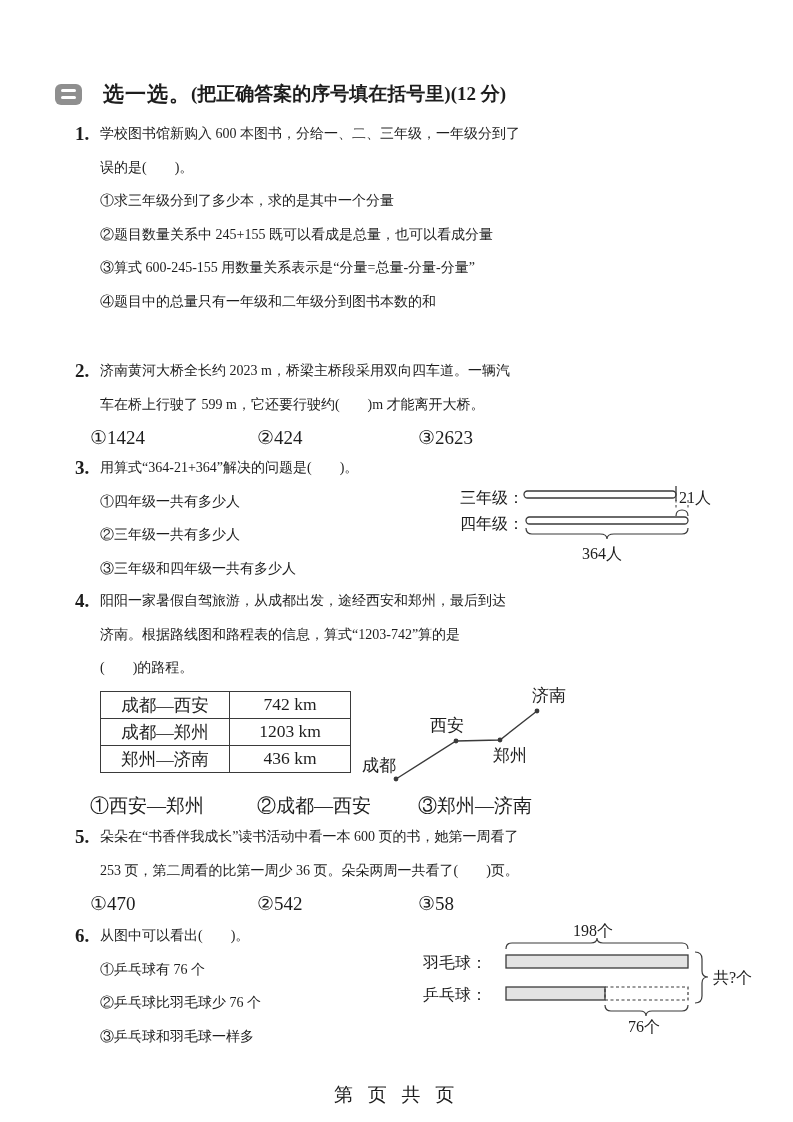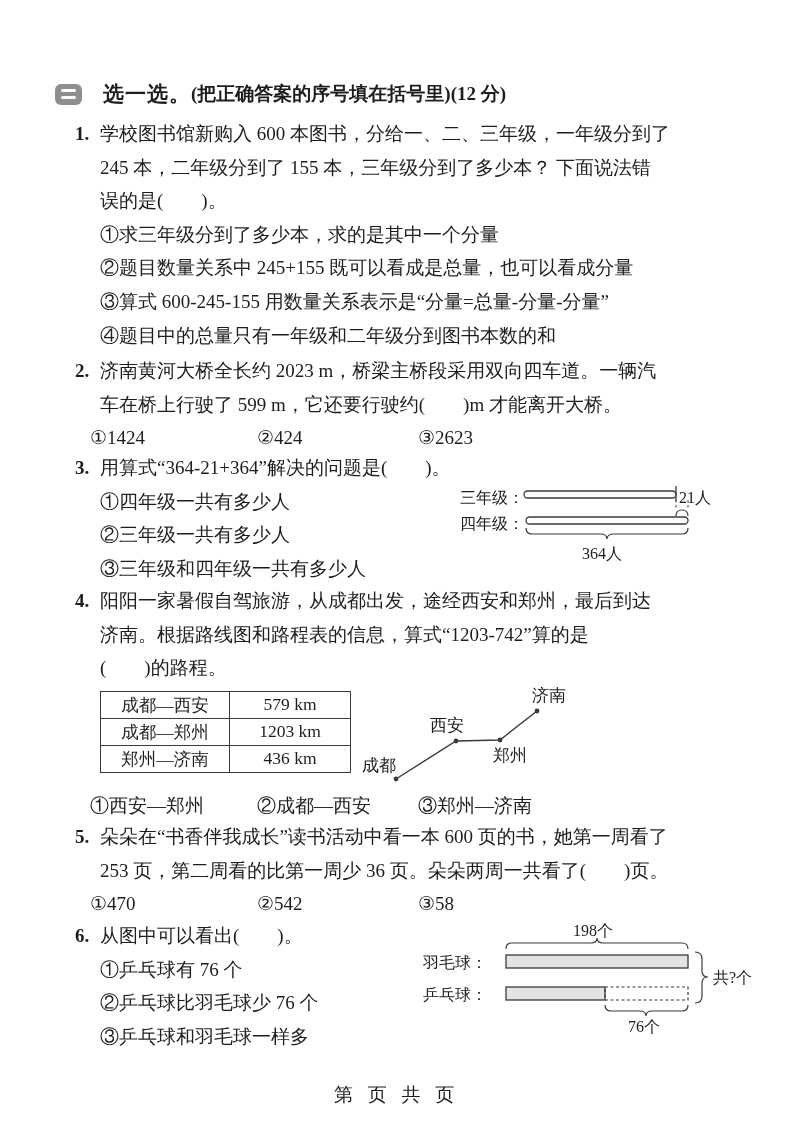--- a/index.html
+++ b/index.html
@@ -15,21 +15,21 @@
   .badge{position:relative;width:27px;height:21px;background:#8f8f8f;border-radius:6px;
          display:flex;flex-direction:column;justify-content:center;align-items:center;gap:4px;flex:0 0 auto;}
   .badge i{display:block;width:15px;height:3.4px;background:#ffffff;border-radius:2px;}
   .section-title{font-size:21px;font-weight:bold;margin-left:21px;letter-spacing:1px;}
   .section-sub{font-size:19px;font-weight:bold;white-space:pre;}
 
   
   .q{position:absolute;left:55px;width:690px;}
   .qnum{position:absolute;left:20px;top:0;font-weight:bold;font-size:19px;line-height:33.6px;}
   .qbody{margin-left:45px;}
-  .line{font-size:19px;line-height:33.6px;white-space:pre;}
+  .line{font-size:14px;line-height:33.6px;white-space:pre;}
   .optrow{position:relative;height:33.6px;}
   .optrow span{position:absolute;top:0;font-size:19px;line-height:33.6px;white-space:pre;}
   .opt-a{left:-10px;} .opt-b{left:157px;} .opt-c{left:318px;}
 
   
   .figure-row{position:relative;height:90px;}
   .dist-table{position:absolute;left:0;top:6px;border-collapse:collapse;}
   .dist-table td{border:1.6px solid #3a3a3a;font-size:17.5px;text-align:center;
                  height:24px;padding:1px 8px;white-space:pre;}
   .td-route{width:112px;} .td-dist{width:104px;}
@@ -55,21 +55,20 @@
       <span class="sr">二</span>
     </span>
     <span class="section-title">选一选。</span>
     <span class="section-sub">(把正确答案的序号填在括号里)(12 分)</span>
   </div>
 
   <div class="q" style="top:117px">
     <span class="qnum">1.</span>
     <div class="qbody">
       <div class="line">学校图书馆新购入 600 本图书，分给一、二、三年级，一年级分到了</div>
-      <div class="line">245 本，二年级分到了 155 本，三年级分到了多少本？ 下面说法错</div>
       <div class="line">误的是(        )。</div>
       <div class="line">①求三年级分到了多少本，求的是其中一个分量</div>
       <div class="line">②题目数量关系中 245+155 既可以看成是总量，也可以看成分量</div>
       <div class="line">③算式 600-245-155 用数量关系表示是“分量=总量-分量-分量”</div>
       <div class="line">④题目中的总量只有一年级和二年级分到图书本数的和</div>
     </div>
   </div>
 
   <div class="q" style="top:354px">
     <span class="qnum">2.</span>
@@ -112,21 +111,21 @@
     <span class="qnum">4.</span>
     <div class="qbody">
       <div class="line">阳阳一家暑假自驾旅游，从成都出发，途经西安和郑州，最后到达</div>
       <div class="line">济南。根据路线图和路程表的信息，算式“1203-742”算的是</div>
       <div class="line">(        )的路程。</div>
       <div class="figure-row">
         <table class="dist-table">
           <tbody>
             <tr>
               <td class="td-route">成都—西安</td>
-              <td class="td-dist">579 km</td>
+              <td class="td-dist">742 km</td>
             </tr>
             <tr>
               <td class="td-route">成都—郑州</td>
               <td class="td-dist">1203 km</td>
             </tr>
             <tr>
               <td class="td-route">郑州—济南</td>
               <td class="td-dist">436 km</td>
             </tr>
           </tbody>

